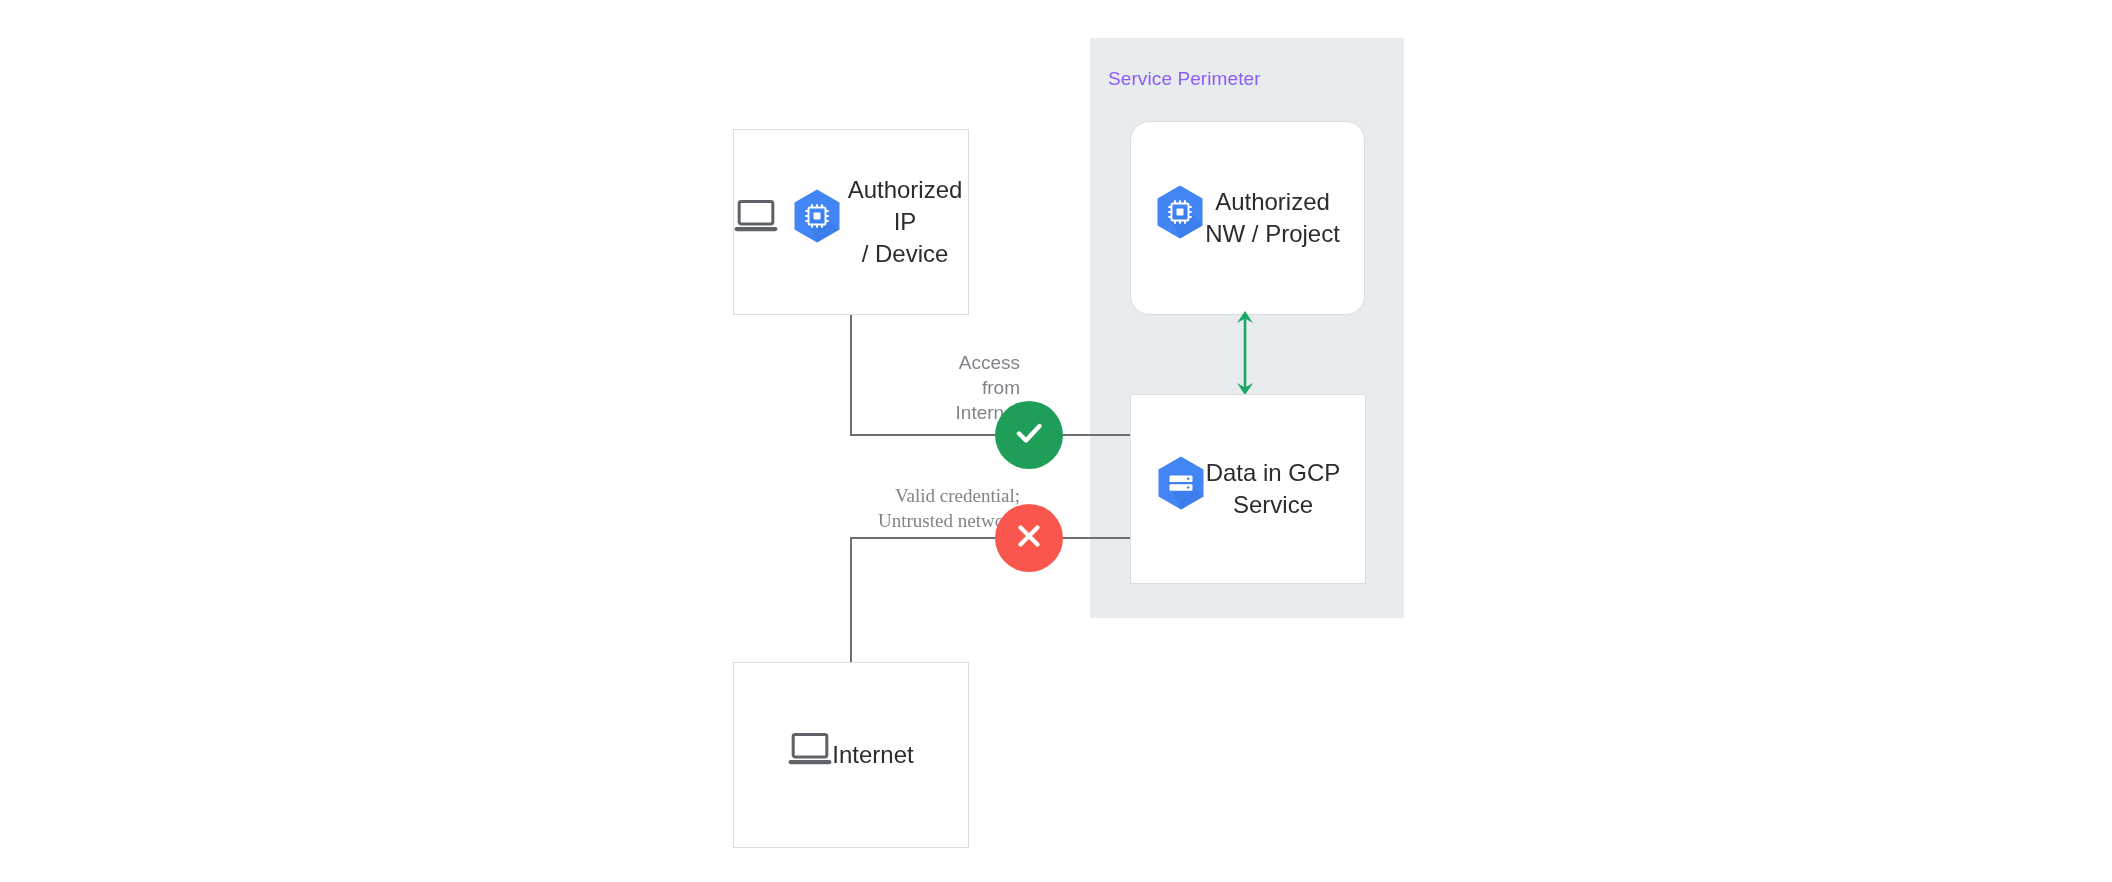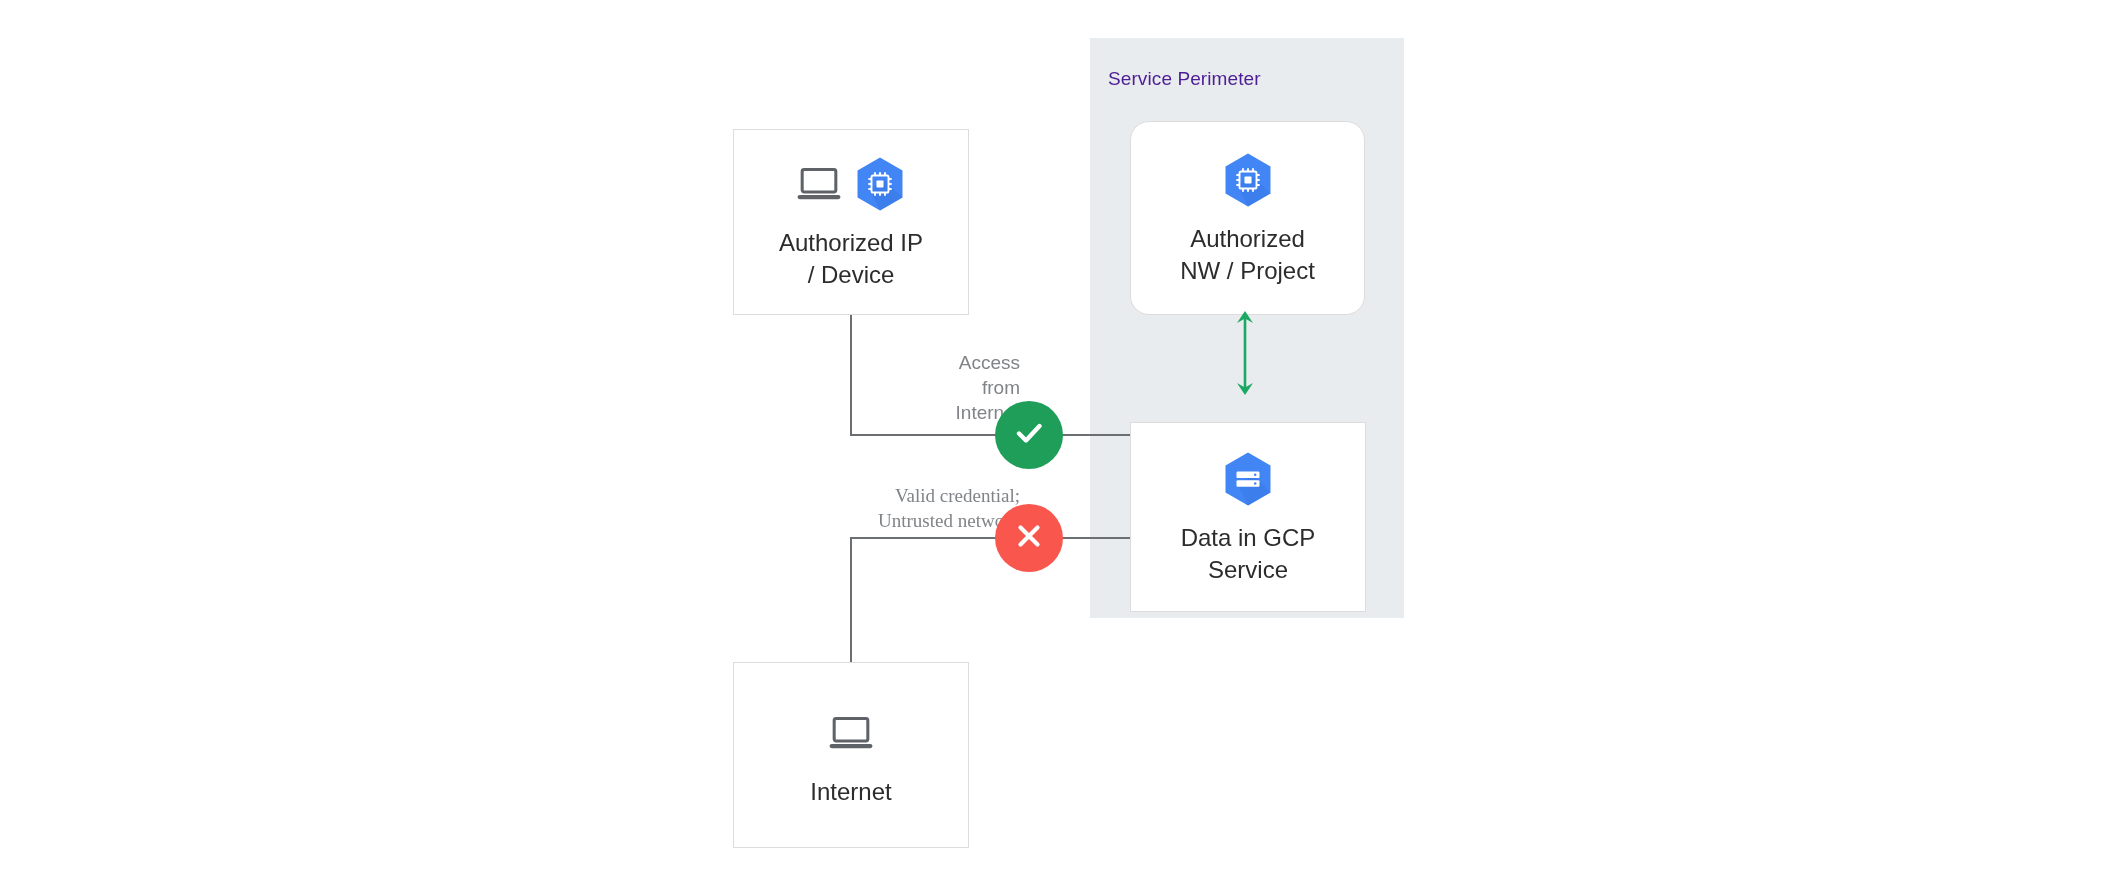--- a/index.html
+++ b/index.html
@@ -27,33 +27,33 @@
     top: 38px;
     width: 314px;
     height: 580px;
     background: #e9ecee;
   }
   .perimeter-label {
     position: absolute;
     left: 1108px;
     top: 68px;
     font-size: 19px;
-    color: #4c1d95;
+    color: #8b5cf6;
     letter-spacing: 0.1px;
     white-space: nowrap;
   }
 
   
   .node {
     position: absolute;
     background: #ffffff;
     border: 1.6px solid #dcdcdc;
     box-sizing: border-box;
     display: flex;
-    flex-direction: column;
+    flex-direction: row;
     align-items: center;
     justify-content: center;
   }
   .node-icons {
     display: flex;
     align-items: center;
     justify-content: center;
     gap: 14px;
     height: 62px;
     margin-bottom: 12px;
@@ -61,21 +61,21 @@
   .node-label {
     font-size: 24px;
     color: #2c2c2c;
     line-height: 1.32;
     text-align: center;
     white-space: pre-line;
   }
 
   #node-auth-ip     { left: 733px;  top: 129px; width: 236px; height: 186px; }
   #node-auth-nw     { left: 1130px; top: 121px; width: 235px; height: 194px; border-radius: 19px; }
-  #node-data-gcp    { left: 1130px; top: 394px; width: 236px; height: 190px; margin-top: 28px; }
+  #node-data-gcp    { left: 1130px; top: 394px; width: 236px; height: 190px; }
   #node-internet    { left: 733px;  top: 662px; width: 236px; height: 186px; }
 
   
   .laptop-icon { display: block; }
   .hex-icon    { display: block; }
 
   
   .line {
     position: absolute;
     background: #6b6f72;

